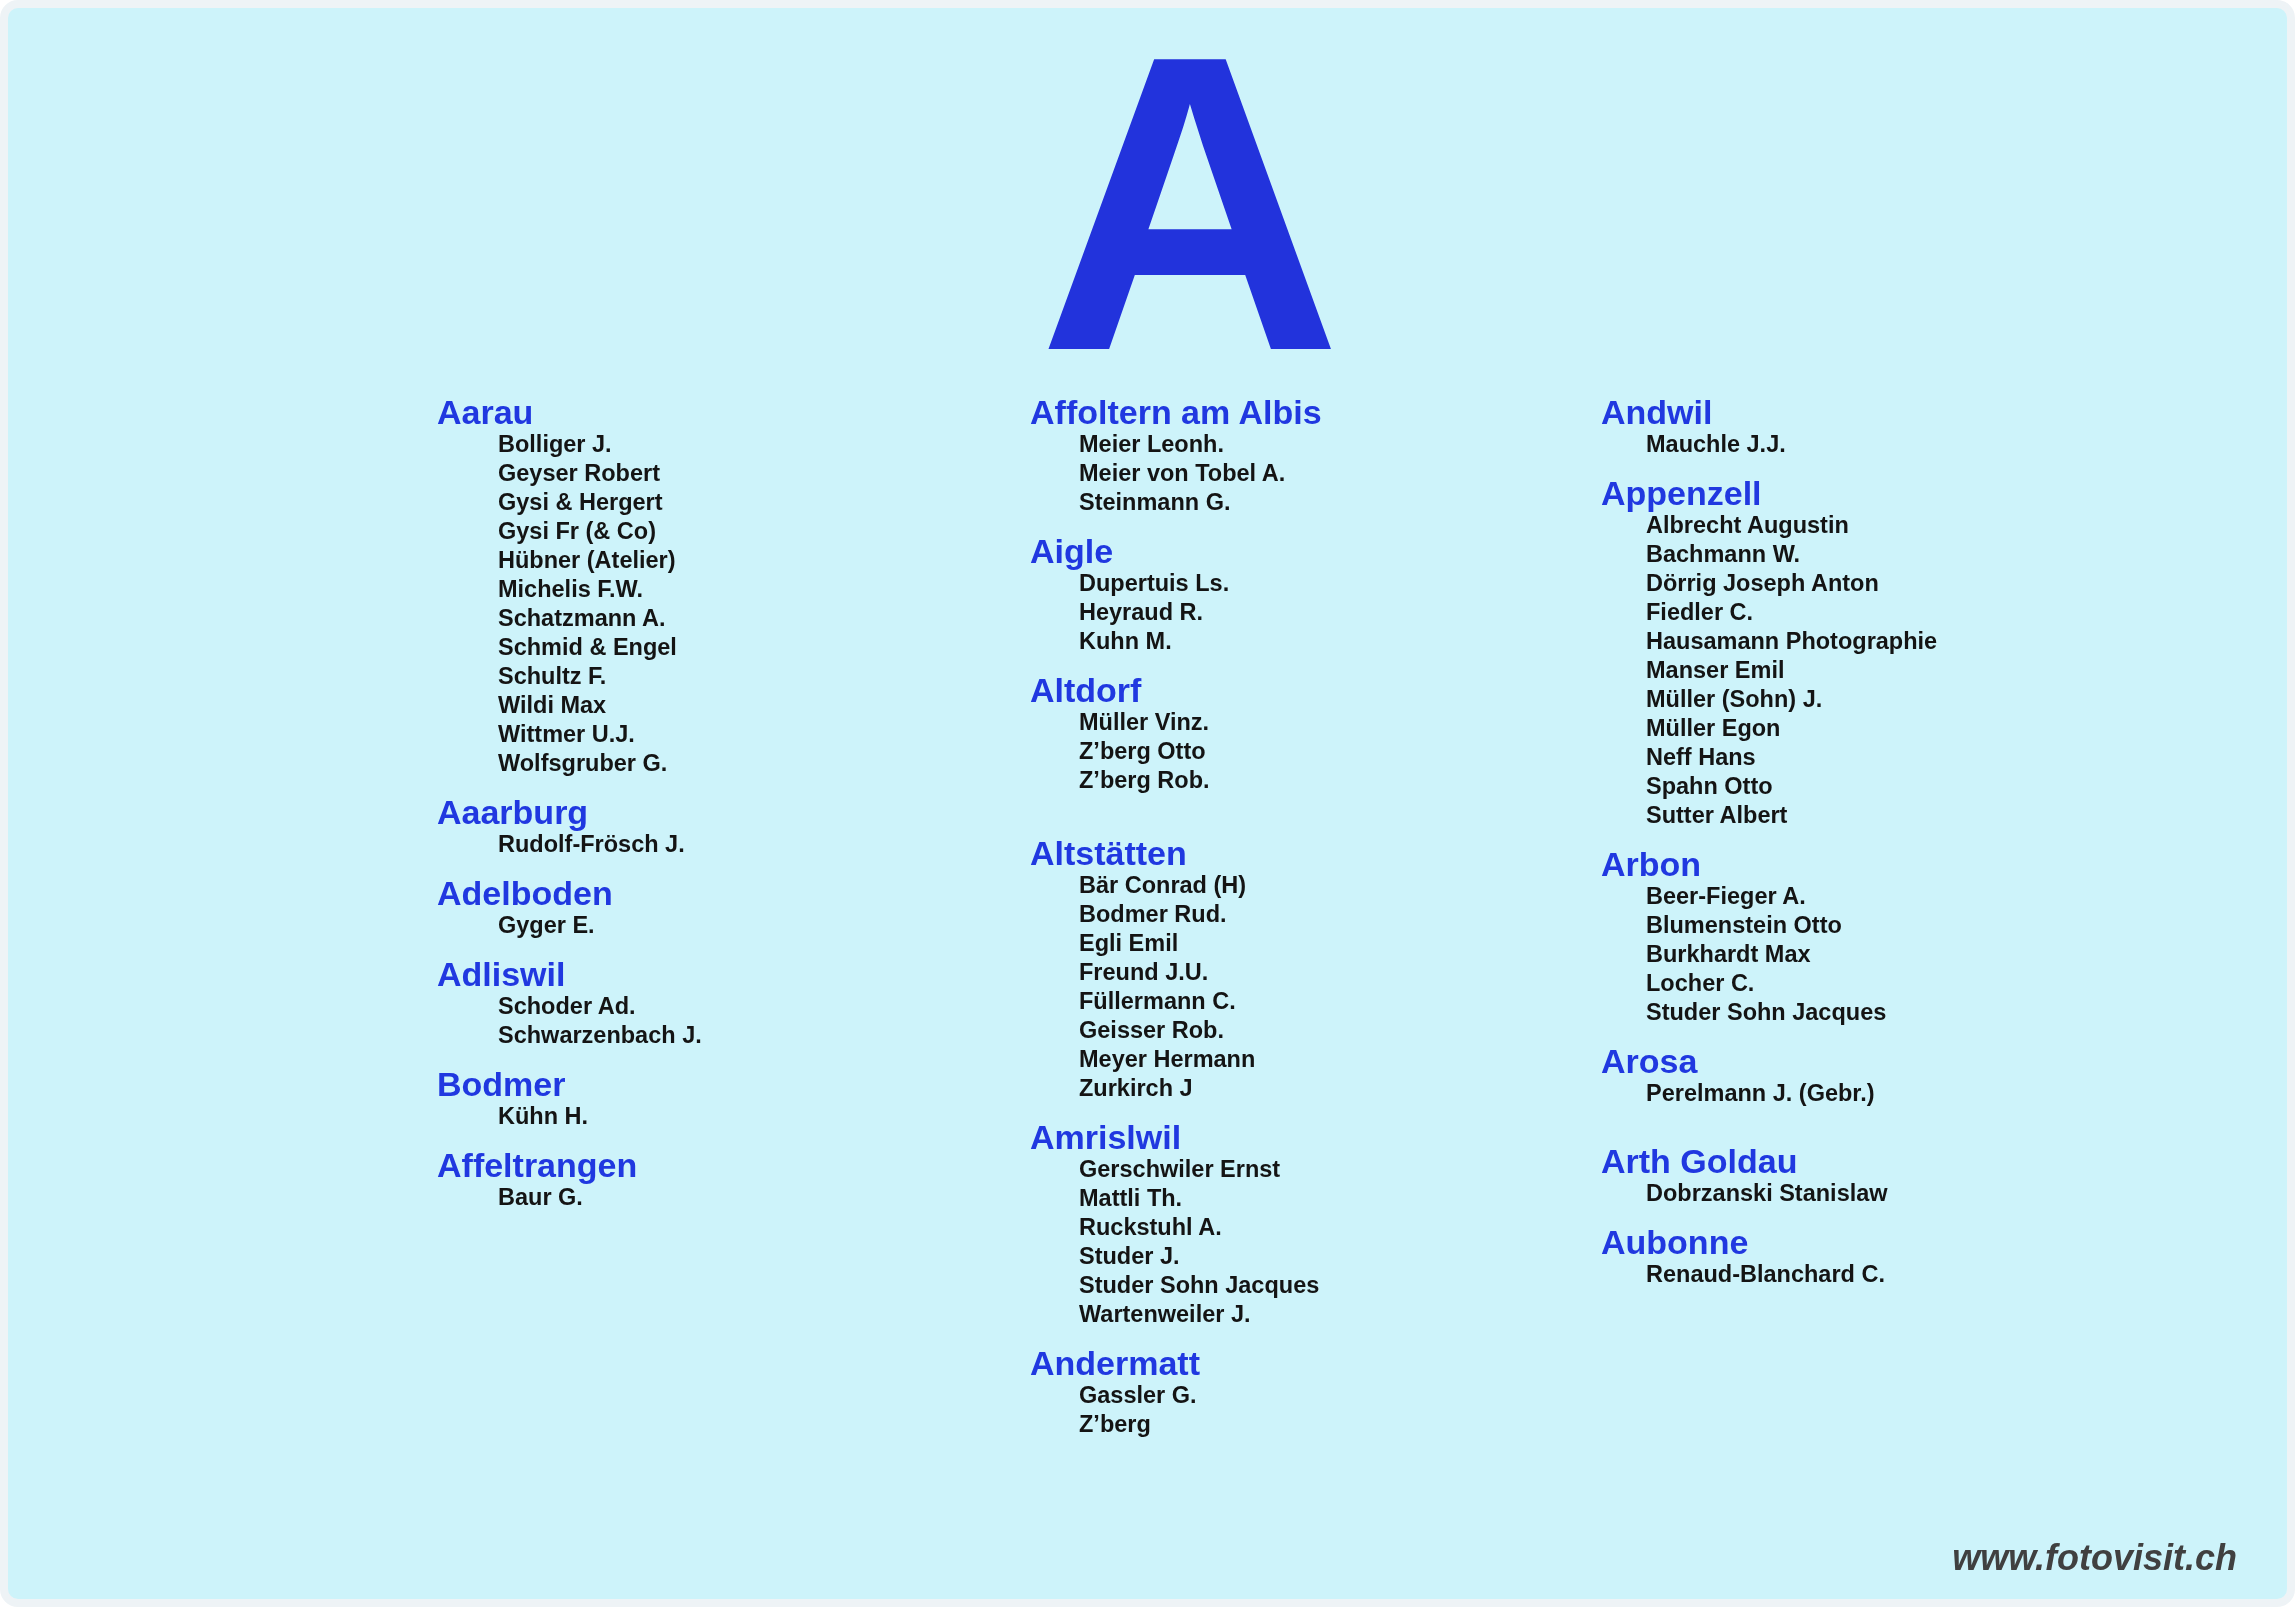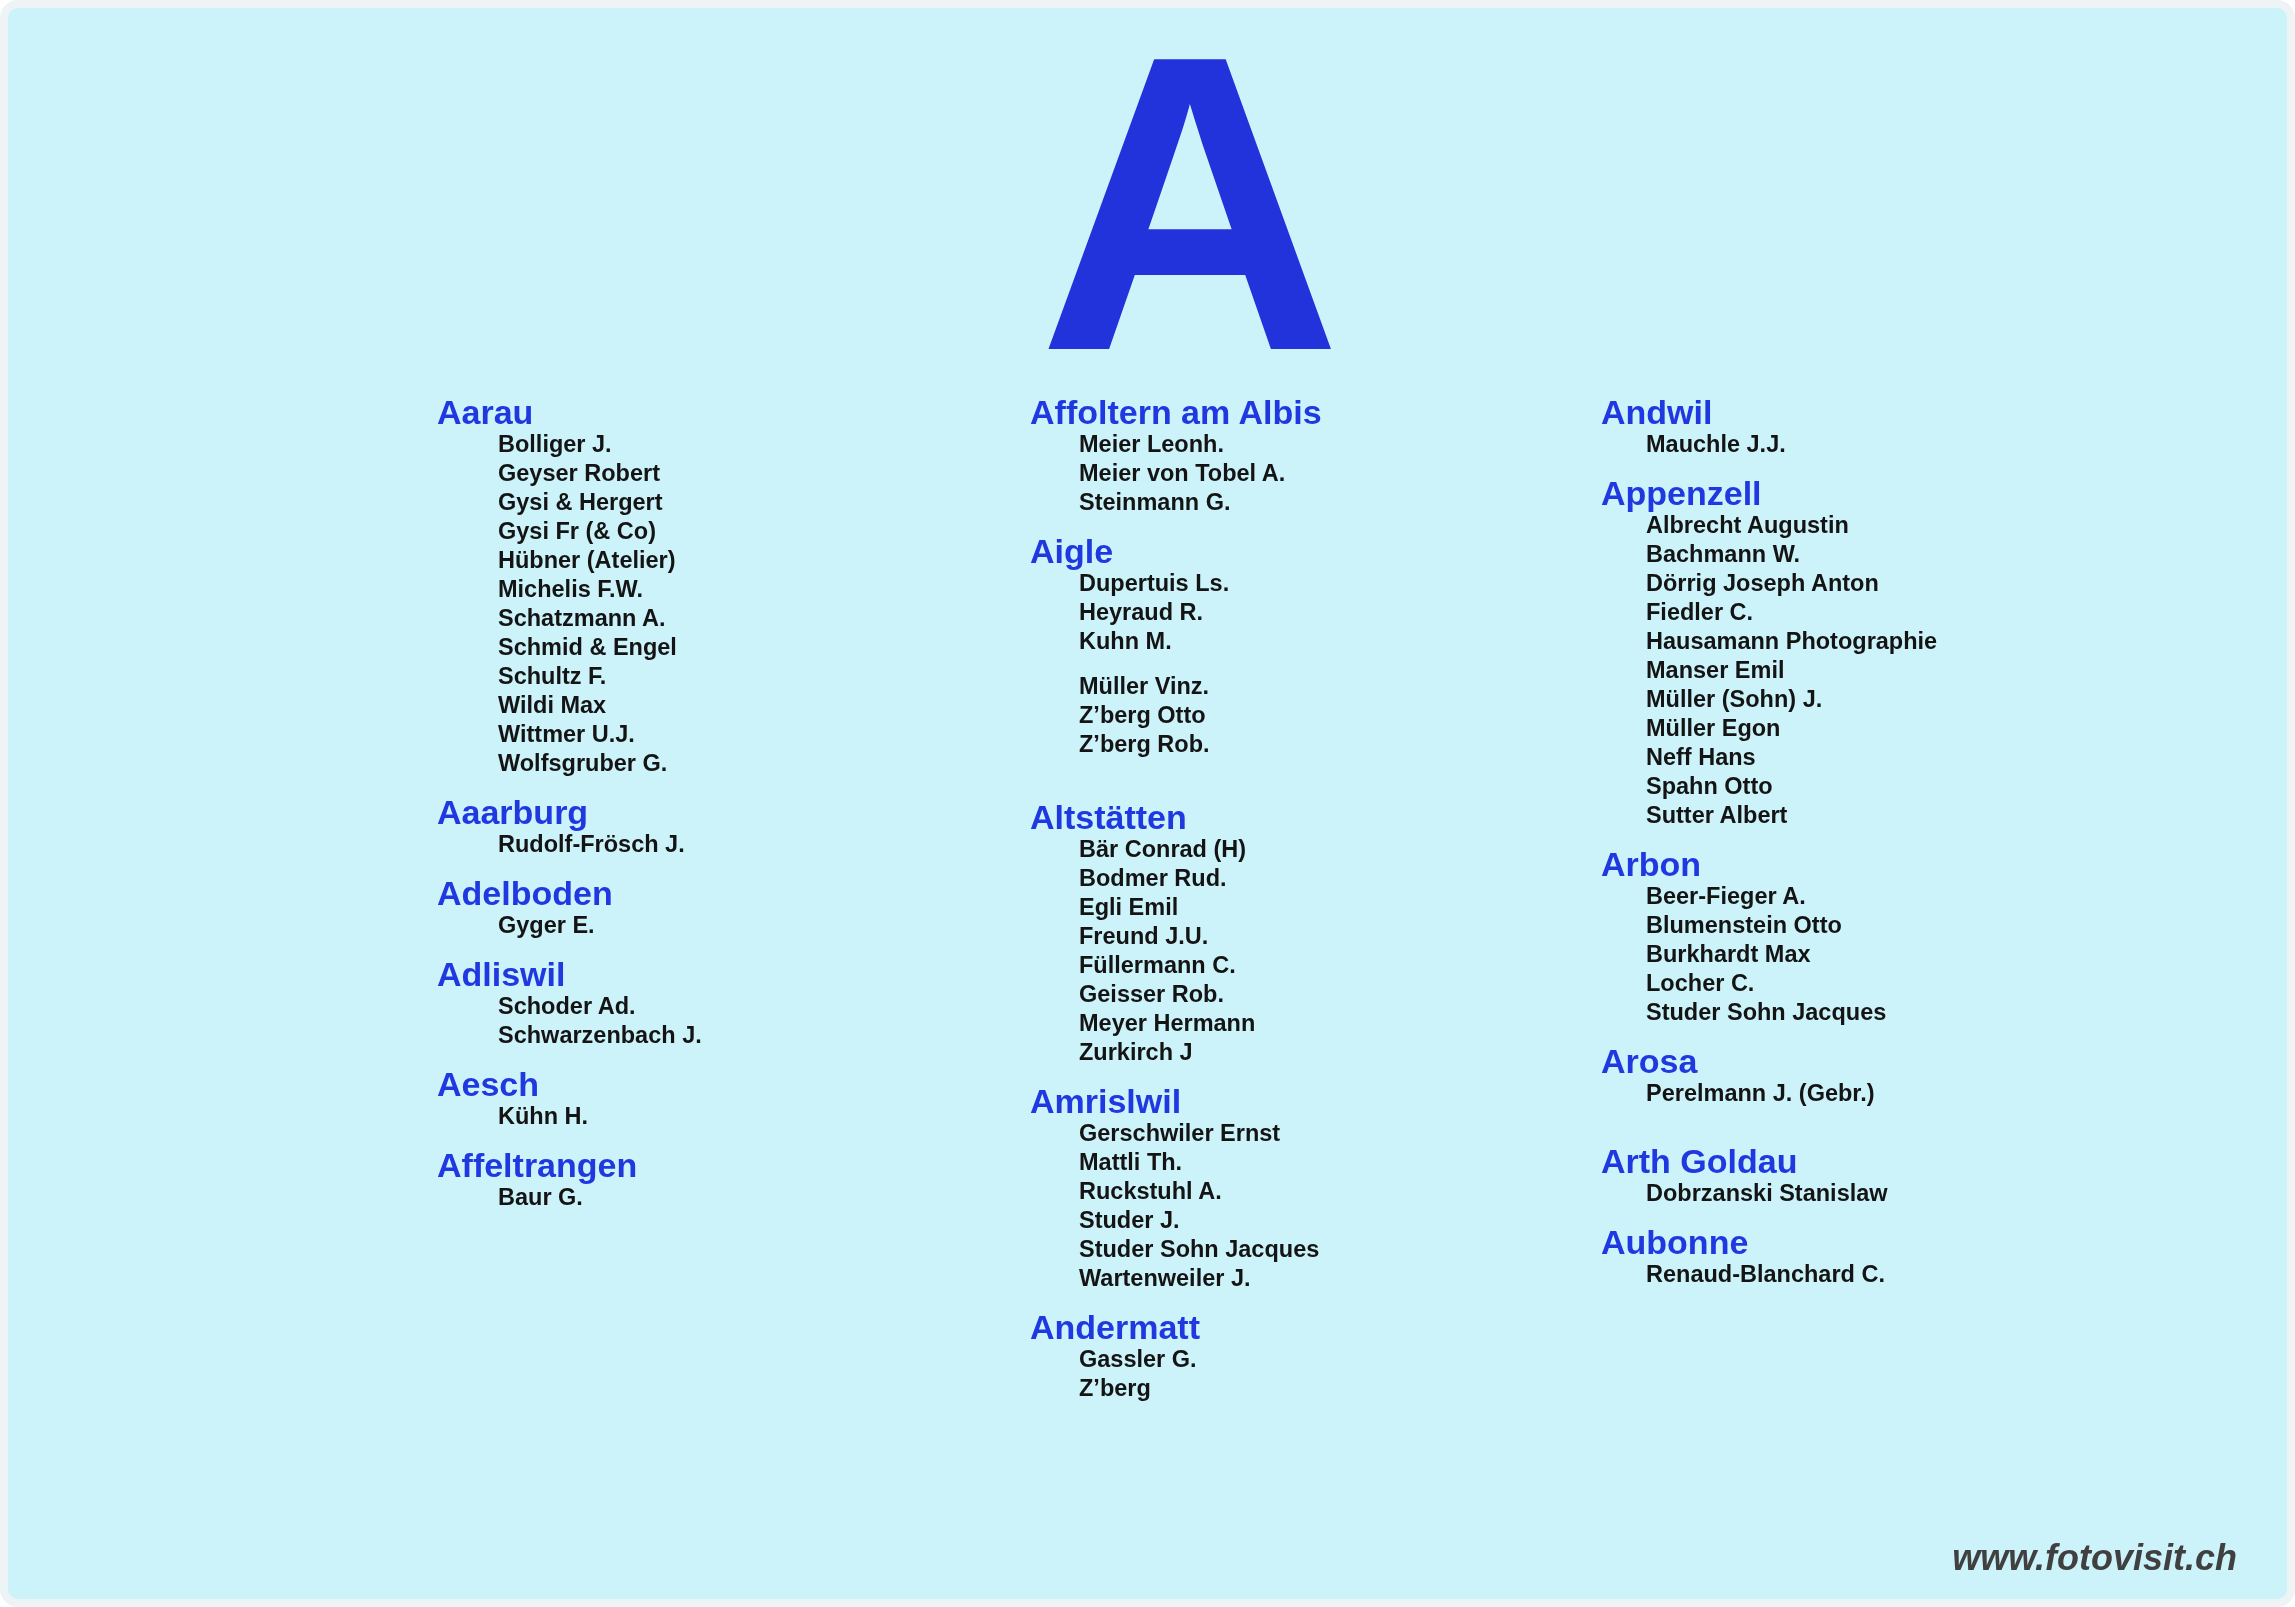--- a/index.html
+++ b/index.html
@@ -101,21 +101,21 @@
         </div>
       </div>
       <div class="section">
         <div class="town">Adliswil</div>
         <div class="names">
           <div class="name">Schoder Ad.</div>
           <div class="name">Schwarzenbach J.</div>
         </div>
       </div>
       <div class="section">
-        <div class="town">Aesch</div>
+        <div class="town">Bodmer</div>
         <div class="names">
           <div class="name">Kühn H.</div>
         </div>
       </div>
       <div class="section">
         <div class="town">Affeltrangen</div>
         <div class="names">
           <div class="name">Baur G.</div>
         </div>
       </div>
@@ -131,20 +131,21 @@
       </div>
       <div class="section">
         <div class="town">Aigle</div>
         <div class="names">
           <div class="name">Dupertuis Ls.</div>
           <div class="name">Heyraud R.</div>
           <div class="name">Kuhn M.</div>
         </div>
       </div>
       <div class="section">
+        <div class="town">Altdorf</div>
         <div class="names">
           <div class="name">Müller Vinz.</div>
           <div class="name">Z’berg Otto</div>
           <div class="name">Z’berg Rob.</div>
         </div>
       </div>
       <div class="section">
         <div class="town">Altstätten</div>
         <div class="names">
           <div class="name">Bär Conrad (H)</div>

